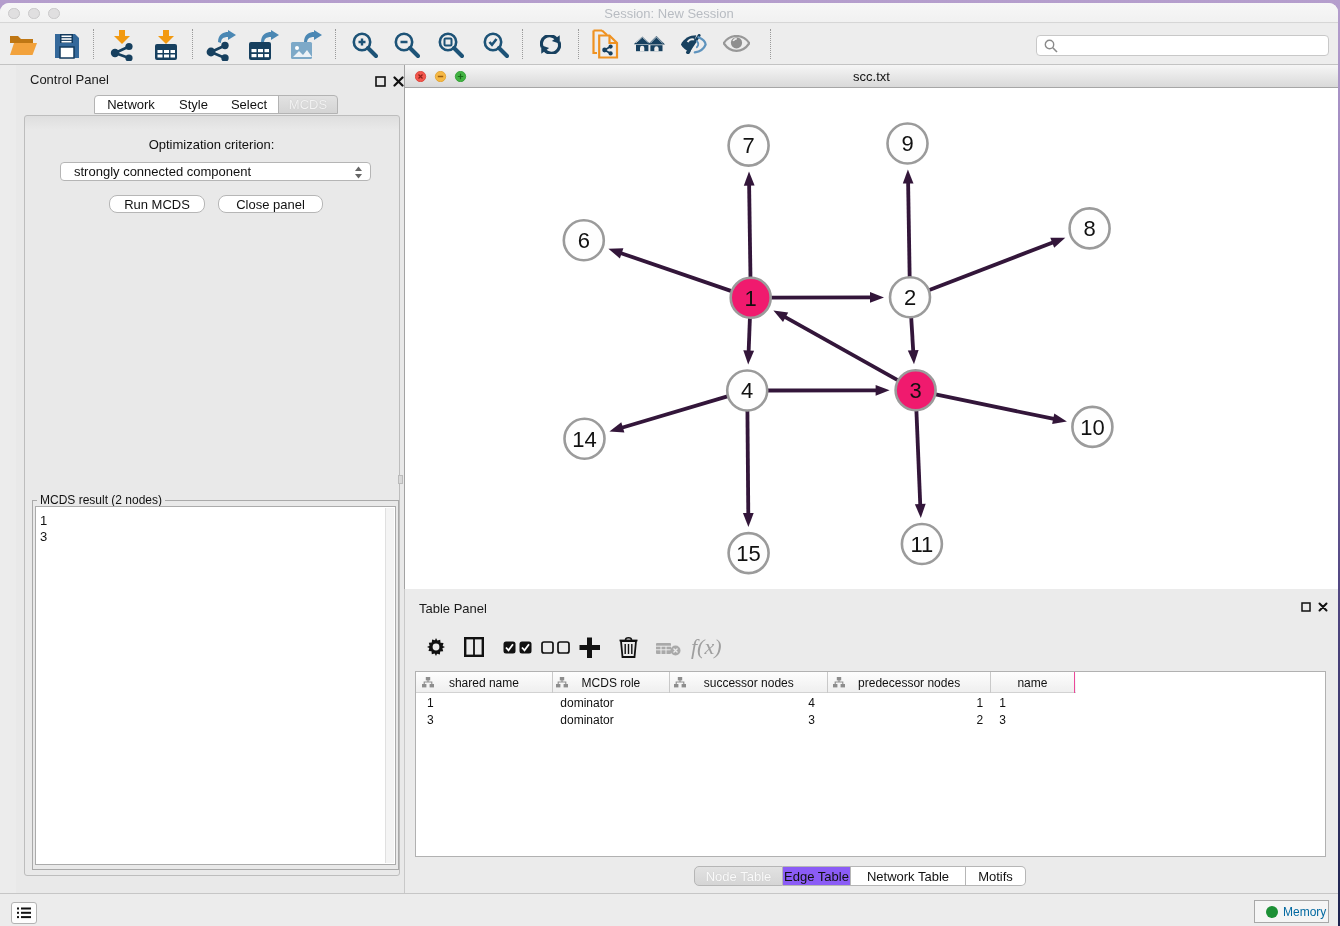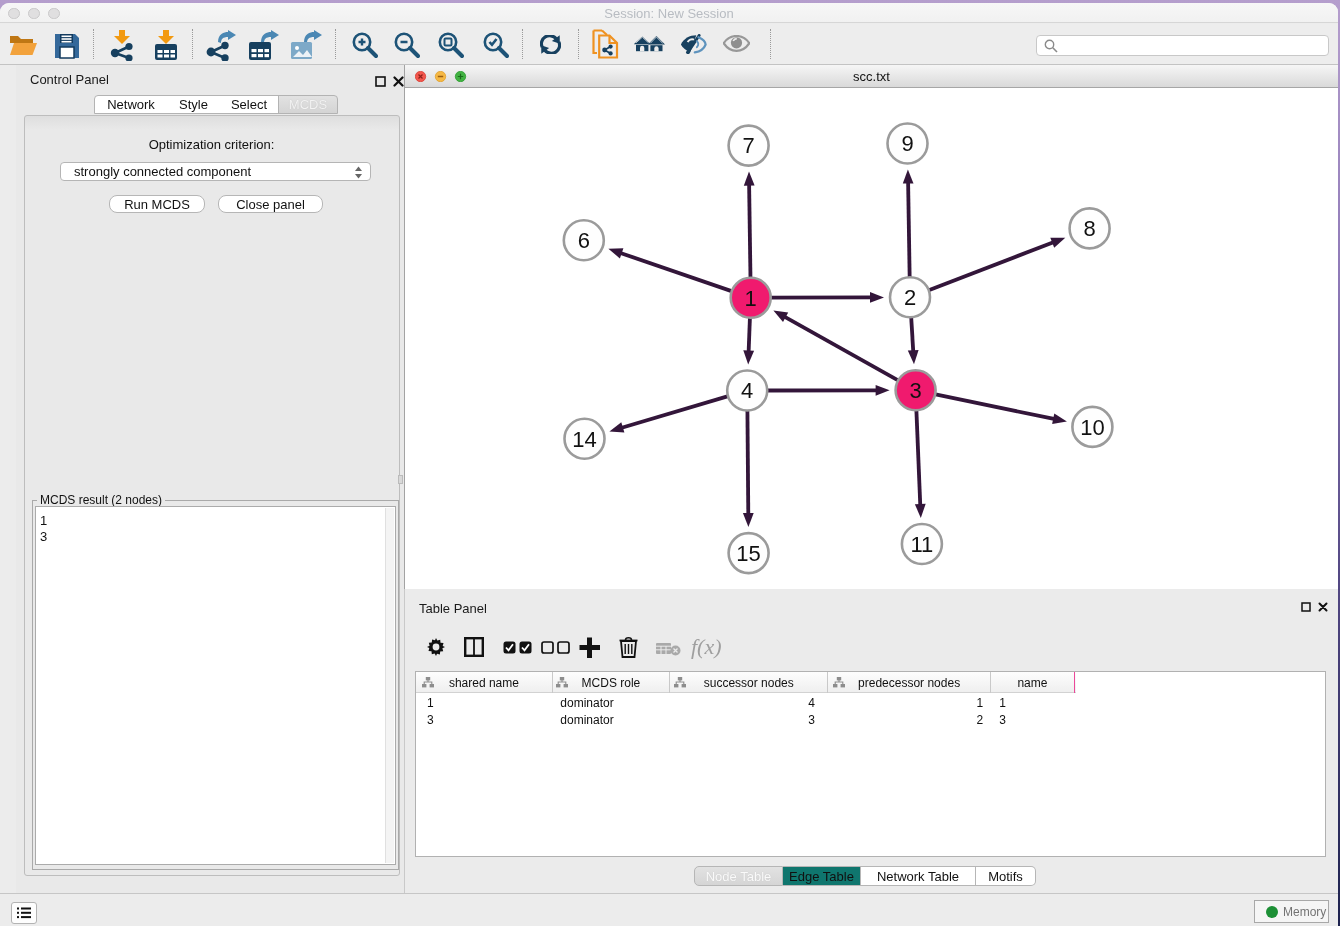--- a/index.html
+++ b/index.html
@@ -408,36 +408,36 @@
             <rect x="3.8" y="0" width="4.4" height="3.4"></rect>
             <rect x="0" y="7" width="4.4" height="3.4"></rect>
             <rect x="7.6" y="7" width="4.4" height="3.4"></rect>
             <path d="M6 3 V5 M2.2 7 V5 H9.8 V7" stroke="#8d8d8d" fill="none" stroke-width="1.1"></path>
           </g>
         </svg>
     </div>
 
     <div style="position:absolute;left:289px;top:277px;height:20px;display:flex;font-size:13px;color:#111;">
       <div style="width:89px;background:linear-gradient(#e2e2e2,#d5d5d5);border:1px solid #b6b6b6;border-radius:5px 0 0 5px;text-align:center;line-height:19px;color:#fafafa;text-shadow:0 0 1px #c0c0c0;">Node Table</div>
-      <div style="width:78px;background:#0f766e;border:1px solid #b6b6b6;border-left:none;text-align:center;line-height:19px;">Edge Table</div>
+      <div style="width:68px;background:#8b5cf6;border:1px solid #b6b6b6;border-left:none;text-align:center;line-height:19px;">Edge Table</div>
       <div style="width:115px;background:#fff;border:1px solid #b6b6b6;border-left:none;text-align:center;line-height:19px;">Network Table</div>
       <div style="width:60px;background:#fff;border:1px solid #b6b6b6;border-left:none;border-radius:0 5px 5px 0;text-align:center;line-height:19px;">Motifs</div>
     </div>
   </div>
   <div id="statusbar">
     <div style="position:absolute;left:11px;top:8px;width:26px;height:22px;background:#fdfdfd;border:1px solid #b3b3b3;border-radius:3px;">
       <svg style="position:absolute;left:5px;top:4px" width="14" height="12" viewBox="0 0 14 12">
         <g fill="#111">
             <rect x="0" y="0.5" width="2" height="2"></rect>
             <rect x="0" y="4.8" width="2" height="2"></rect>
             <rect x="0" y="9.1" width="2" height="2"></rect>
             <rect x="4" y="0.5" width="10" height="2"></rect>
             <rect x="4" y="4.8" width="10" height="2"></rect>
             <rect x="4" y="9.1" width="10" height="2"></rect>
           </g>
       </svg>
     </div>
-    <div style="position:absolute;left:1254px;top:6px;width:75px;height:23px;background:#f5f5f5;border:1px solid #a8a8a8;font-size:12px;color:#737373;">
+    <div style="position:absolute;left:1254px;top:6px;width:75px;height:23px;background:#f5f5f5;border:1px solid #a8a8a8;font-size:12px;color:#0369a1;">
       <span style="position:absolute;left:11px;top:5px;width:12px;height:12px;border-radius:50%;background:#1d9036;"></span>
       <span style="position:absolute;left:28px;top:4px;">Memory</span>
     </div>
   </div>
 </div>
 
 </body></html>

